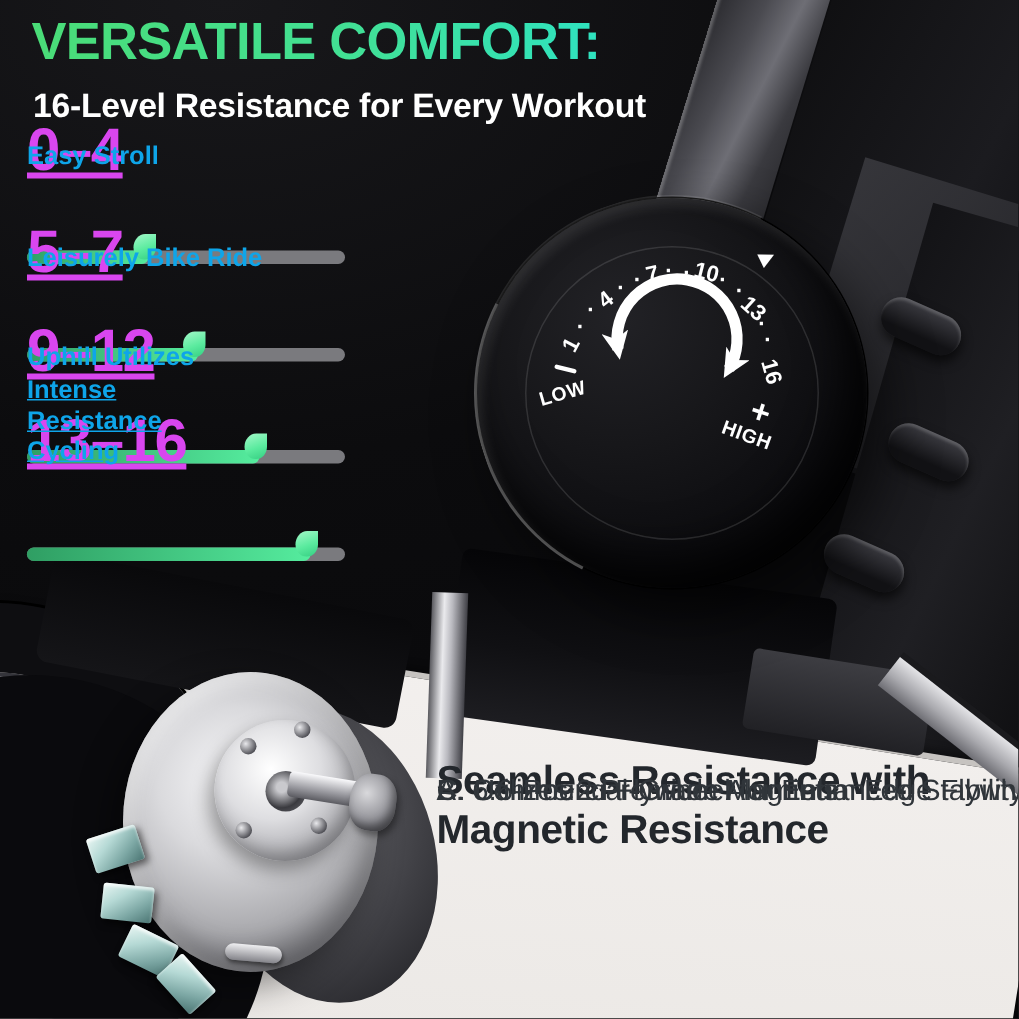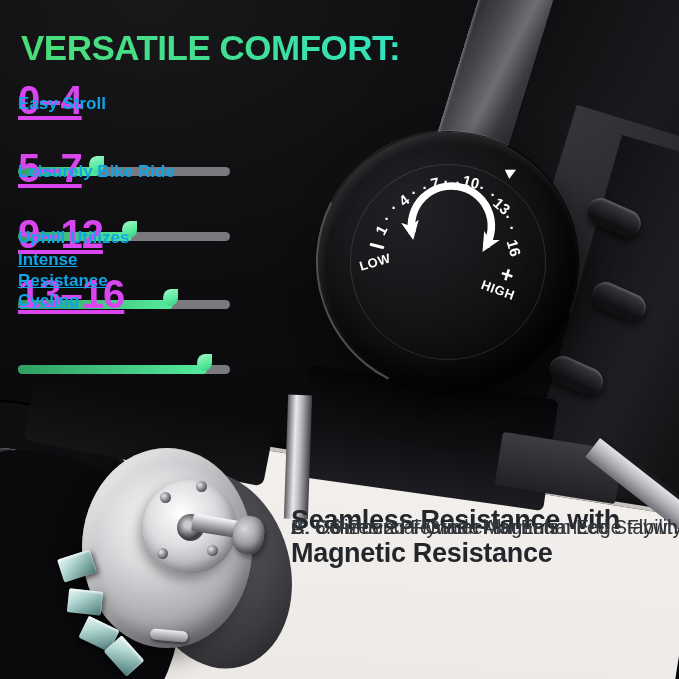--- a/index.html
+++ b/index.html
@@ -68,21 +68,21 @@
     background:linear-gradient(180deg,#efeff1,#84848a);box-shadow:1px 2px 3px rgba(0,0,0,.5);}
   .magnet{width:34px;height:24px;border-radius:2px;
     background:linear-gradient(145deg,#eaf7f4 0%,#b5d9d5 35%,#7aa5a2 70%,#4a7472 100%);
     box-shadow:inset 0 2px 2px rgba(255,255,255,.7),2px 3px 5px rgba(0,0,0,.55);}
   .magnet.m1{left:60px;top:554px;transform:rotate(-18deg);}
   .magnet.m2{left:68px;top:590px;transform:rotate(6deg);}
   .magnet.m3{left:82px;top:622px;transform:rotate(26deg);}
   .magnet.m4{left:107px;top:644px;transform:rotate(48deg);}
 
   
-  .headline{left:21px;top:28px;font-size:35px;font-weight:bold;letter-spacing:-.5px;white-space:nowrap;
+  .headline{left:21px;top:8px;font-size:35px;font-weight:bold;letter-spacing:-.5px;white-space:nowrap;
     background:linear-gradient(90deg,#4adc77 0%,#42e094 55%,#2fe3c0 100%);
     -webkit-background-clip:text;background-clip:text;-webkit-text-fill-color:transparent;color:#45df8e;}
   .subhead{left:22px;top:58px;font-size:22.5px;font-weight:bold;color:#fff;white-space:nowrap;letter-spacing:-.2px;}
 
   
   .row{left:18px;display:flex;align-items:flex-end;gap:18px;}
   .row.r1{top:120px;} .row.r2{top:188px;} .row.r3{top:254px;} .row.r4{top:314px;gap:12px;}
   .row,.row *{position:relative;}
   .range{font-size:40px;font-weight:bold;color:#d946ef;line-height:1;letter-spacing:-1px;white-space:nowrap;text-decoration:underline;}
   .lvl-label{font-size:17px;font-weight:bold;color:#0ea5e9;line-height:1.22;padding-bottom:5px;white-space:nowrap;}
@@ -174,20 +174,21 @@
   <div class="screw s1"></div>
   <div class="screw s2"></div>
   <div class="screw s3"></div>
   <div class="screw s4"></div>
   <div class="bearing"></div>
   <div class="shaft"></div>
   <div class="bolt"></div>
   <div class="pin"></div>
 
   <div class="headline">VERSATILE COMFORT:</div>
+  <div class="subhead">16-Level Resistance for Every Workout</div>
 
   <div class="row r1">
     <span class="range">0–4</span>
     <span class="lvl-label">Easy Stroll</span>
   </div>
   <div class="bar b1">
     <div class="fill" style="width: 38%;">
       <div class="flame"></div>
     </div>
   </div>

